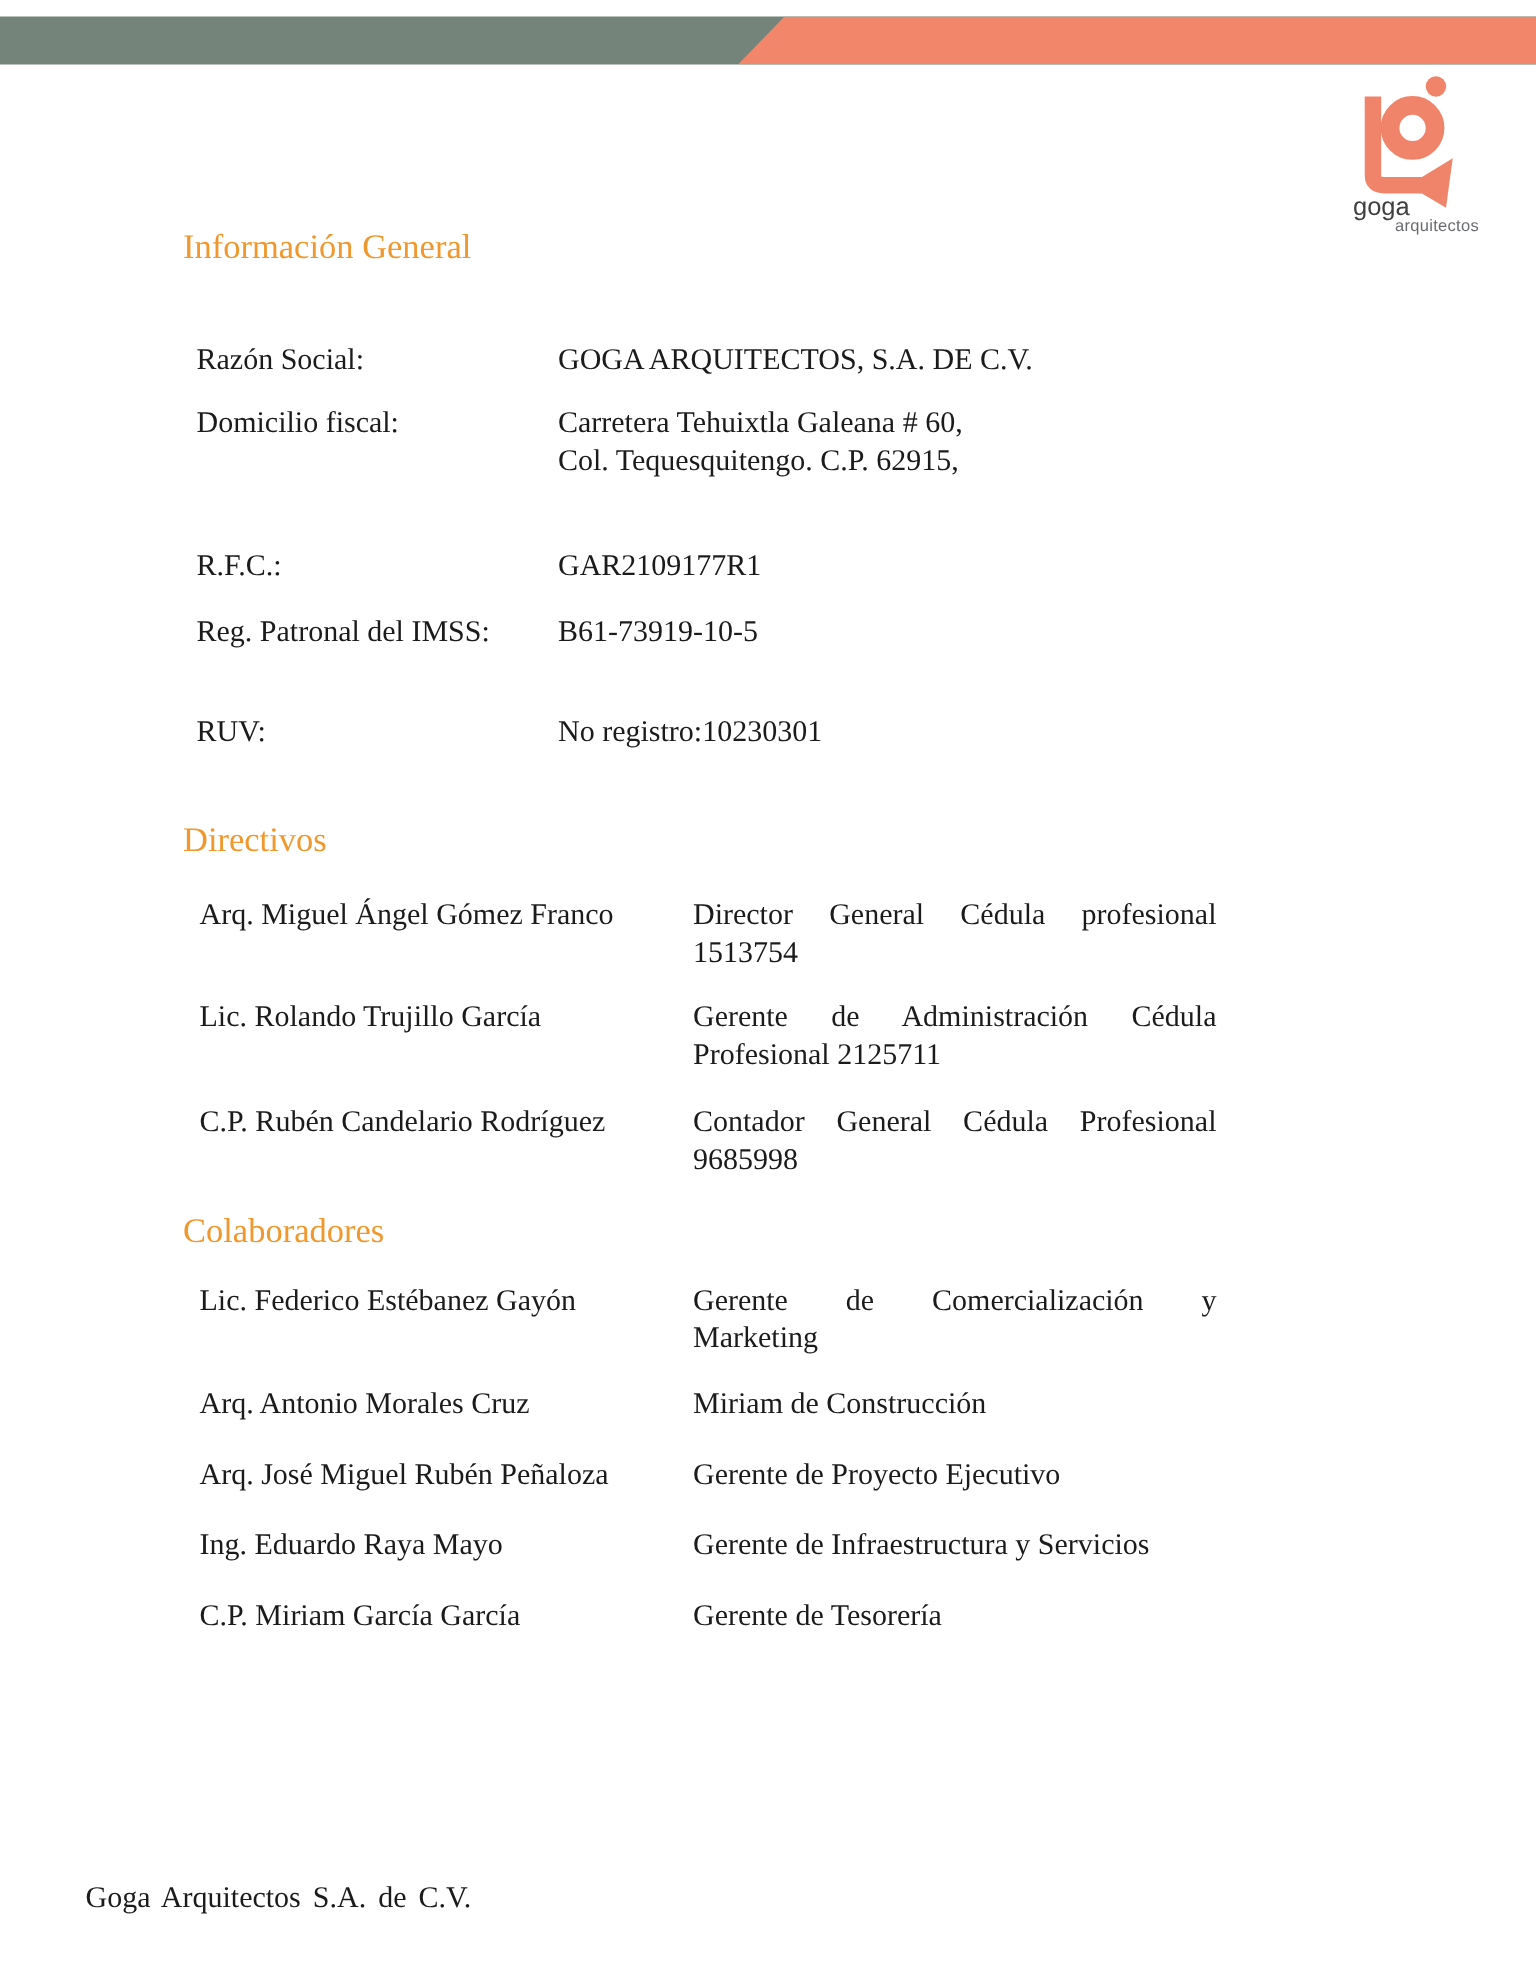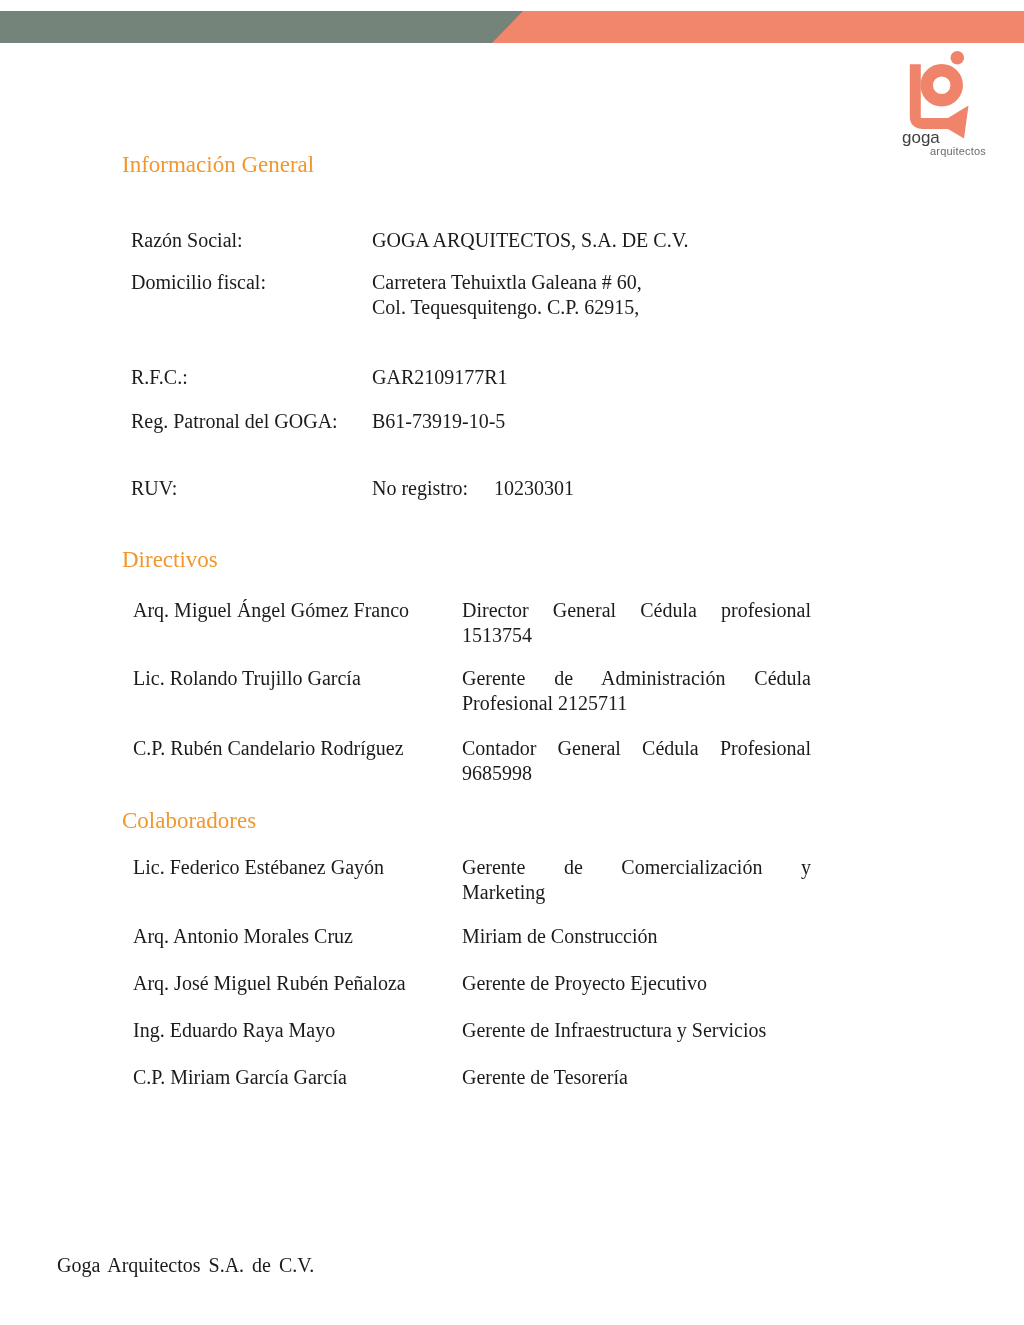--- a/index.html
+++ b/index.html
@@ -23,21 +23,21 @@
   
   .h{position:absolute;left:122px;font-size:23px;font-weight:normal;color:#F0982E;line-height:27px;white-space:nowrap;}
 
   
   .row{position:absolute;left:0;width:1024px;font-size:20px;line-height:25px;}
   .row .label{position:absolute;left:131px;top:0;white-space:nowrap;}
   .row .value{position:absolute;left:372px;top:0;white-space:nowrap;}
   .row .vlines{position:absolute;left:372px;top:0;width:420px;}
   .vline{white-space:nowrap;}
   .vline.indent{padding-left:5px;}
-  .num-gap{margin-left:26px;}
+  .num-gap{margin-left:0;}
 
   
   .prow{position:absolute;left:0;width:1024px;font-size:20px;line-height:25px;}
   .prow .pname{position:absolute;left:133px;top:0;width:340px;white-space:nowrap;}
   .prow .prole{position:absolute;left:462px;top:0;width:349px;}
   .rline{display:block;}
   .rline.j{text-align:justify;text-align-last:justify;}
 
   .footer{position:absolute;left:57px;top:1251px;font-size:20px;line-height:28px;
     word-spacing:3px;white-space:nowrap;}
@@ -74,21 +74,21 @@
       <div class="vline">Col. Tequesquitengo. C.P. 62915,</div>
     </div>
   </div>
 
   <div class="row" style="top:365px">
     <div class="label">R.F.C.:</div>
     <div class="value">GAR2109177R1</div>
   </div>
 
   <div class="row" style="top:409px">
-    <div class="label">Reg. Patronal del GOGA:</div>
+    <div class="label">Reg. Patronal del IMSS:</div>
     <div class="value">B61-73919-10-5</div>
   </div>
 
   <div class="row" style="top:476px">
     <div class="label">RUV:</div>
     <div class="value">
       <span>No registro:</span><span class="num-gap">10230301</span>
     </div>
   </div>
 

